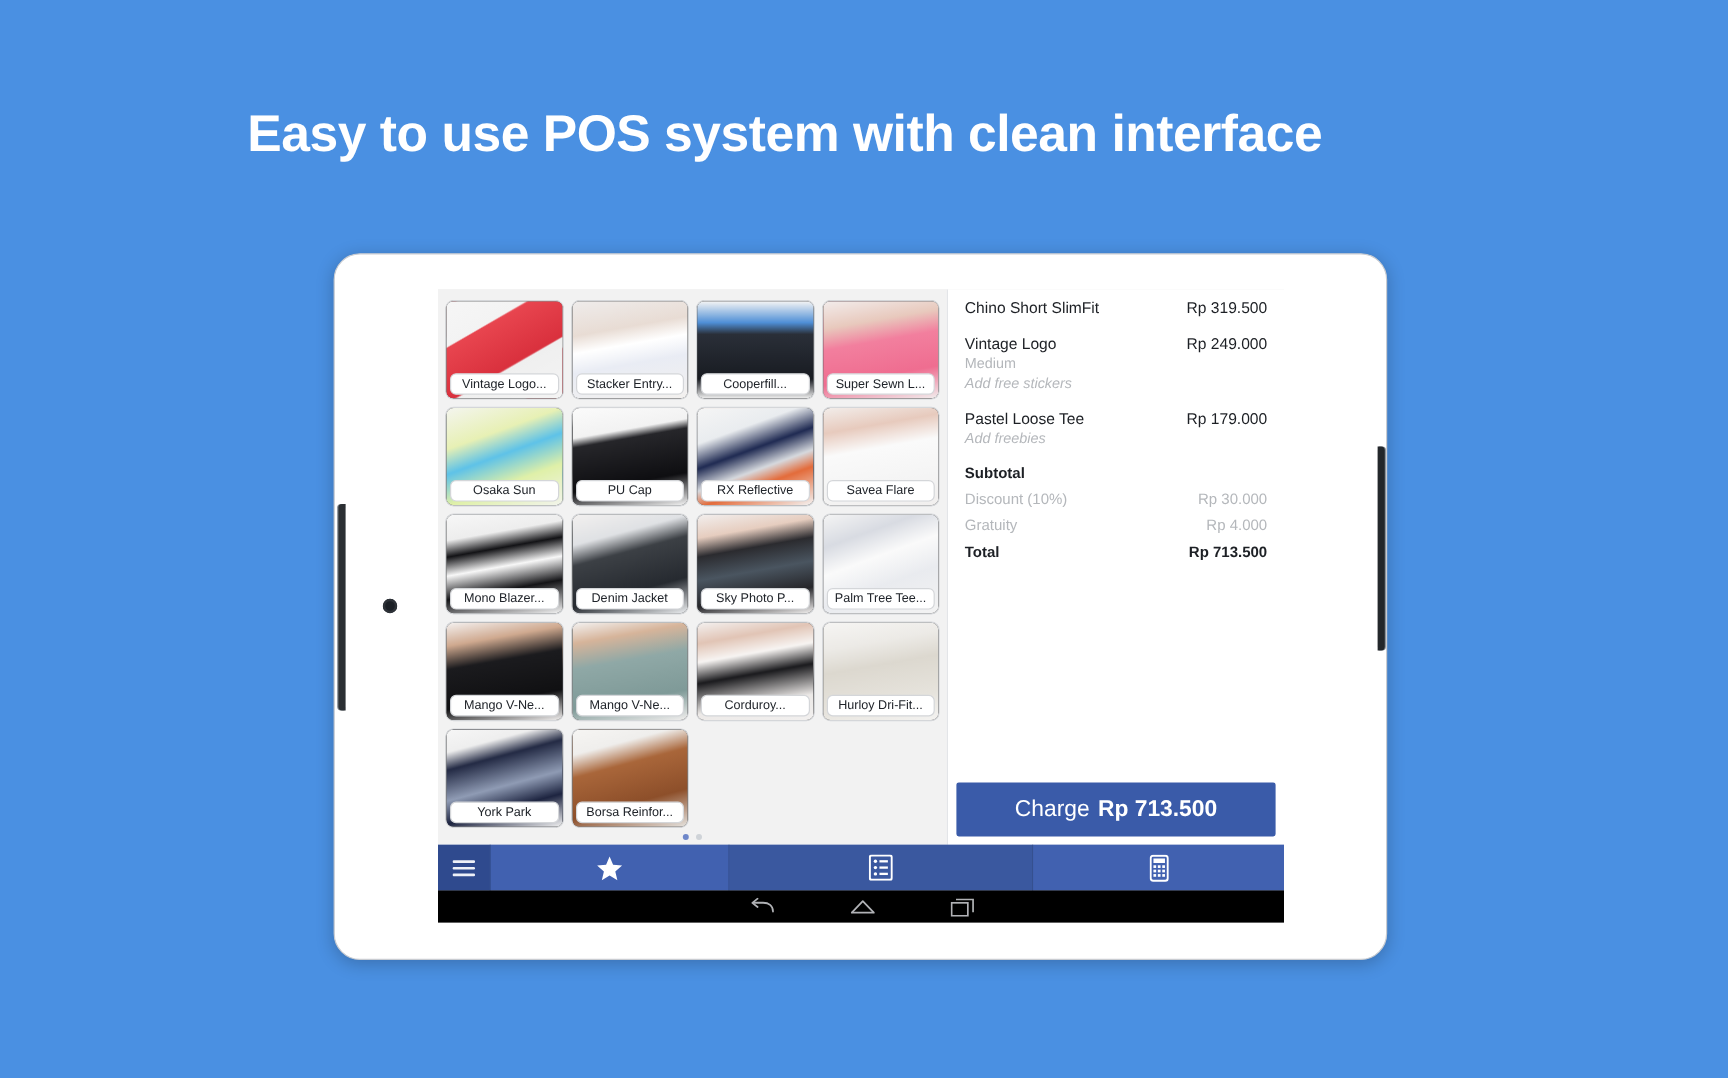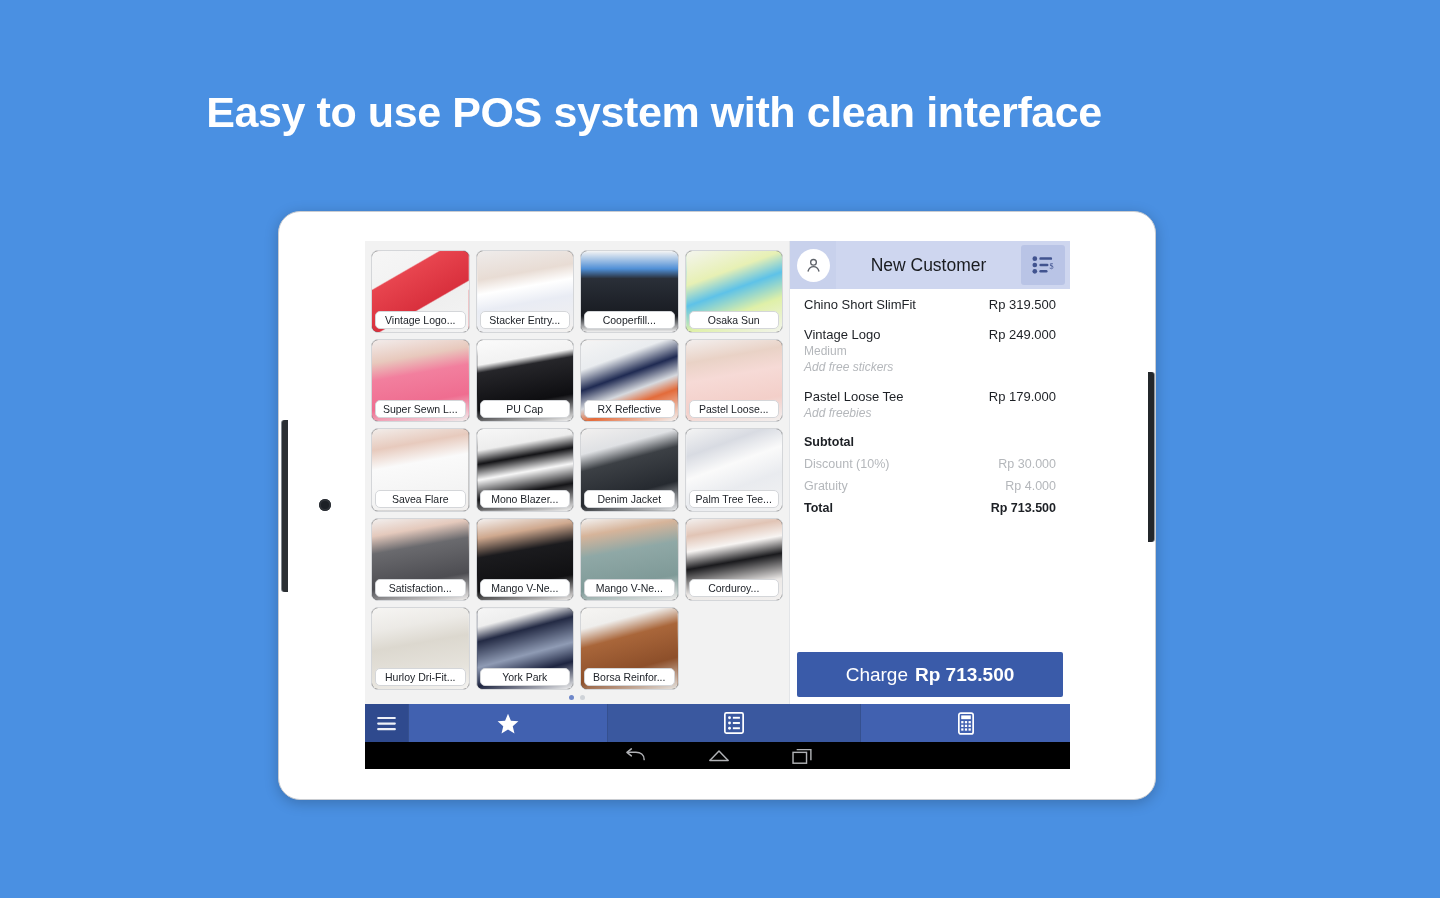--- a/index.html
+++ b/index.html
@@ -259,58 +259,54 @@
           </div>
           <div class="tile">
             <div class="tile-img" style="background-image: linear-gradient(170deg, rgb(239, 236, 235) 0%, rgb(232, 220, 212) 30%, rgb(255, 255, 255) 45%, rgb(233, 236, 244) 62%, rgb(243, 241, 239) 100%);"></div>
             <div class="tile-label">Stacker Entry...</div>
           </div>
           <div class="tile">
             <div class="tile-img" style="background-image: linear-gradient(rgb(244, 244, 244) 0%, rgb(79, 143, 214) 22%, rgb(42, 47, 56) 34%, rgb(24, 27, 33) 80%, rgb(240, 240, 240) 100%);"></div>
             <div class="tile-label">Cooperfill...</div>
           </div>
           <div class="tile">
+            <div class="tile-img" style="background-image: linear-gradient(170deg, rgb(242, 236, 235) 0%, rgb(232, 201, 189) 24%, rgb(242, 127, 158) 42%, rgb(239, 109, 144) 72%, rgb(241, 239, 238) 100%);"></div>
+            <div class="tile-label">Super Sewn L...</div>
+          </div>
+          <div class="tile">
             <div class="tile-img" style="background-image: linear-gradient(160deg, rgb(244, 245, 239) 0%, rgb(231, 240, 180) 30%, rgb(94, 194, 232) 48%, rgb(223, 240, 168) 70%, rgb(242, 244, 236) 100%);"></div>
             <div class="tile-label">Osaka Sun</div>
           </div>
           <div class="tile">
-            <div class="tile-img" style="background-image: linear-gradient(170deg, rgb(242, 236, 235) 0%, rgb(232, 201, 189) 24%, rgb(242, 127, 158) 42%, rgb(239, 109, 144) 72%, rgb(241, 239, 238) 100%);"></div>
-            <div class="tile-label">Super Sewn L...</div>
-          </div>
-          <div class="tile">
             <div class="tile-img" style="background-image: linear-gradient(170deg, rgb(251, 251, 251) 0%, rgb(242, 242, 242) 26%, rgb(38, 38, 42) 34%, rgb(14, 14, 17) 72%, rgb(246, 246, 246) 100%);"></div>
             <div class="tile-label">PU Cap</div>
           </div>
           <div class="tile">
             <div class="tile-img" style="background-image: linear-gradient(160deg, rgb(245, 245, 245) 0%, rgb(233, 236, 239) 26%, rgb(31, 42, 82) 44%, rgb(214, 217, 222) 60%, rgb(227, 107, 58) 72%, rgb(244, 244, 244) 100%);"></div>
             <div class="tile-label">RX Reflective</div>
           </div>
           <div class="tile">
-            <div class="tile-img" style="background-image: linear-gradient(170deg, rgb(243, 239, 238) 0%, rgb(233, 210, 198) 24%, rgb(246, 218, 214) 44%, rgb(243, 207, 201) 74%, rgb(242, 240, 239) 100%);"></div>
-            <div class="tile-label">Pastel Loose...</div>
-          </div>
-          <div class="tile">
             <div class="tile-img" style="background-image: linear-gradient(170deg, rgb(242, 237, 234) 0%, rgb(231, 202, 189) 22%, rgb(250, 250, 250) 42%, rgb(244, 244, 244) 74%, rgb(241, 239, 238) 100%);"></div>
             <div class="tile-label">Savea Flare</div>
           </div>
           <div class="tile">
             <div class="tile-img" style="background-image: linear-gradient(170deg, rgb(247, 247, 247) 0%, rgb(237, 237, 237) 22%, rgb(19, 19, 22) 36%, rgb(247, 247, 247) 52%, rgb(20, 20, 23) 72%, rgb(244, 244, 244) 100%);"></div>
             <div class="tile-label">Mono Blazer...</div>
           </div>
           <div class="tile">
             <div class="tile-img" style="background-image: linear-gradient(165deg, rgb(242, 240, 239) 0%, rgb(223, 225, 228) 24%, rgb(60, 64, 69) 40%, rgb(38, 42, 48) 72%, rgb(236, 238, 240) 100%);"></div>
             <div class="tile-label">Denim Jacket</div>
           </div>
           <div class="tile">
+            <div class="tile-img" style="background-image: linear-gradient(170deg, rgb(242, 239, 238) 0%, rgb(230, 205, 191) 20%, rgb(43, 43, 47) 36%, rgb(74, 85, 96) 56%, rgb(38, 38, 42) 78%, rgb(241, 239, 238) 100%);"></div>
+            <div class="tile-label">Sky Photo P...</div>
+          </div>
+          <div class="tile">
             <div class="tile-img" style="background-image: linear-gradient(160deg, rgb(244, 244, 244) 0%, rgb(216, 219, 226) 24%, rgb(250, 250, 250) 44%, rgb(233, 235, 239) 66%, rgb(243, 243, 243) 100%);"></div>
             <div class="tile-label">Palm Tree Tee...</div>
-          </div>
-          <div class="tile">
-            <div class="tile-img" style="background-image: linear-gradient(170deg, rgb(242, 239, 238) 0%, rgb(228, 201, 188) 18%, rgb(106, 106, 110) 36%, rgb(77, 77, 82) 72%, rgb(240, 238, 237) 100%);"></div>
-            <div class="tile-label">Satisfaction...</div>
           </div>
           <div class="tile">
             <div class="tile-img" style="background-image: linear-gradient(170deg, rgb(244, 241, 240) 0%, rgb(207, 169, 143) 20%, rgb(27, 27, 30) 40%, rgb(16, 16, 18) 74%, rgb(242, 240, 239) 100%);"></div>
             <div class="tile-label">Mango V-Ne...</div>
           </div>
           <div class="tile">
             <div class="tile-img" style="background-image: linear-gradient(170deg, rgb(243, 241, 240) 0%, rgb(214, 180, 154) 18%, rgb(143, 168, 166) 40%, rgb(127, 154, 152) 74%, rgb(241, 239, 238) 100%);"></div>
             <div class="tile-label">Mango V-Ne...</div>
           </div>
           <div class="tile">
@@ -331,42 +327,20 @@
           </div>
         </div>
       <div class="pager" id="pager">
           <span class="dot active"></span>
           <span class="dot"></span>
         </div>
     </div>
 
     <div class="receipt">
 
-      <div class="receipt-header">
-        <div class="avatar-wrap">
-          <div class="avatar">
-            <svg width="19" height="19" viewBox="0 0 24 24">
-              <circle cx="12" cy="8" r="3.6" fill="none" stroke="#5d6168" stroke-width="1.7"></circle>
-              <path d="M5.2 19c1.1-3.7 3.7-5.6 6.8-5.6s5.7 1.9 6.8 5.6" fill="none" stroke="#5d6168" stroke-width="1.7" stroke-linecap="round"></path>
-            </svg>
-          </div>
-        </div>
-        <div class="customer-name">New Customer</div>
-        <div class="pricelist-btn">
-          <svg width="24" height="20" viewBox="0 0 26 22">
-            <circle cx="4" cy="4" r="2.6" fill="#41538f"></circle>
-            <circle cx="4" cy="11" r="2.6" fill="#41538f"></circle>
-            <circle cx="4" cy="18" r="2.6" fill="#41538f"></circle>
-            <rect x="9" y="2.6" width="14" height="2.7" rx="1.3" fill="#41538f"></rect>
-            <rect x="9" y="9.6" width="10" height="2.7" rx="1.3" fill="#41538f"></rect>
-            <rect x="9" y="16.6" width="9" height="2.7" rx="1.3" fill="#41538f"></rect>
-            <text x="20.2" y="15.2" font-size="9" fill="#41538f" font-family="Liberation Serif, serif">$</text>
-          </svg>
-        </div>
-      </div>
 
       <div class="items" id="items">
           <div class="item-block">
             <div class="line">
               <span class="name">Chino Short SlimFit</span>
               <span class="amt">Rp 319.500</span>
             </div>
           </div>
           <div class="item-block">
             <div class="line">

